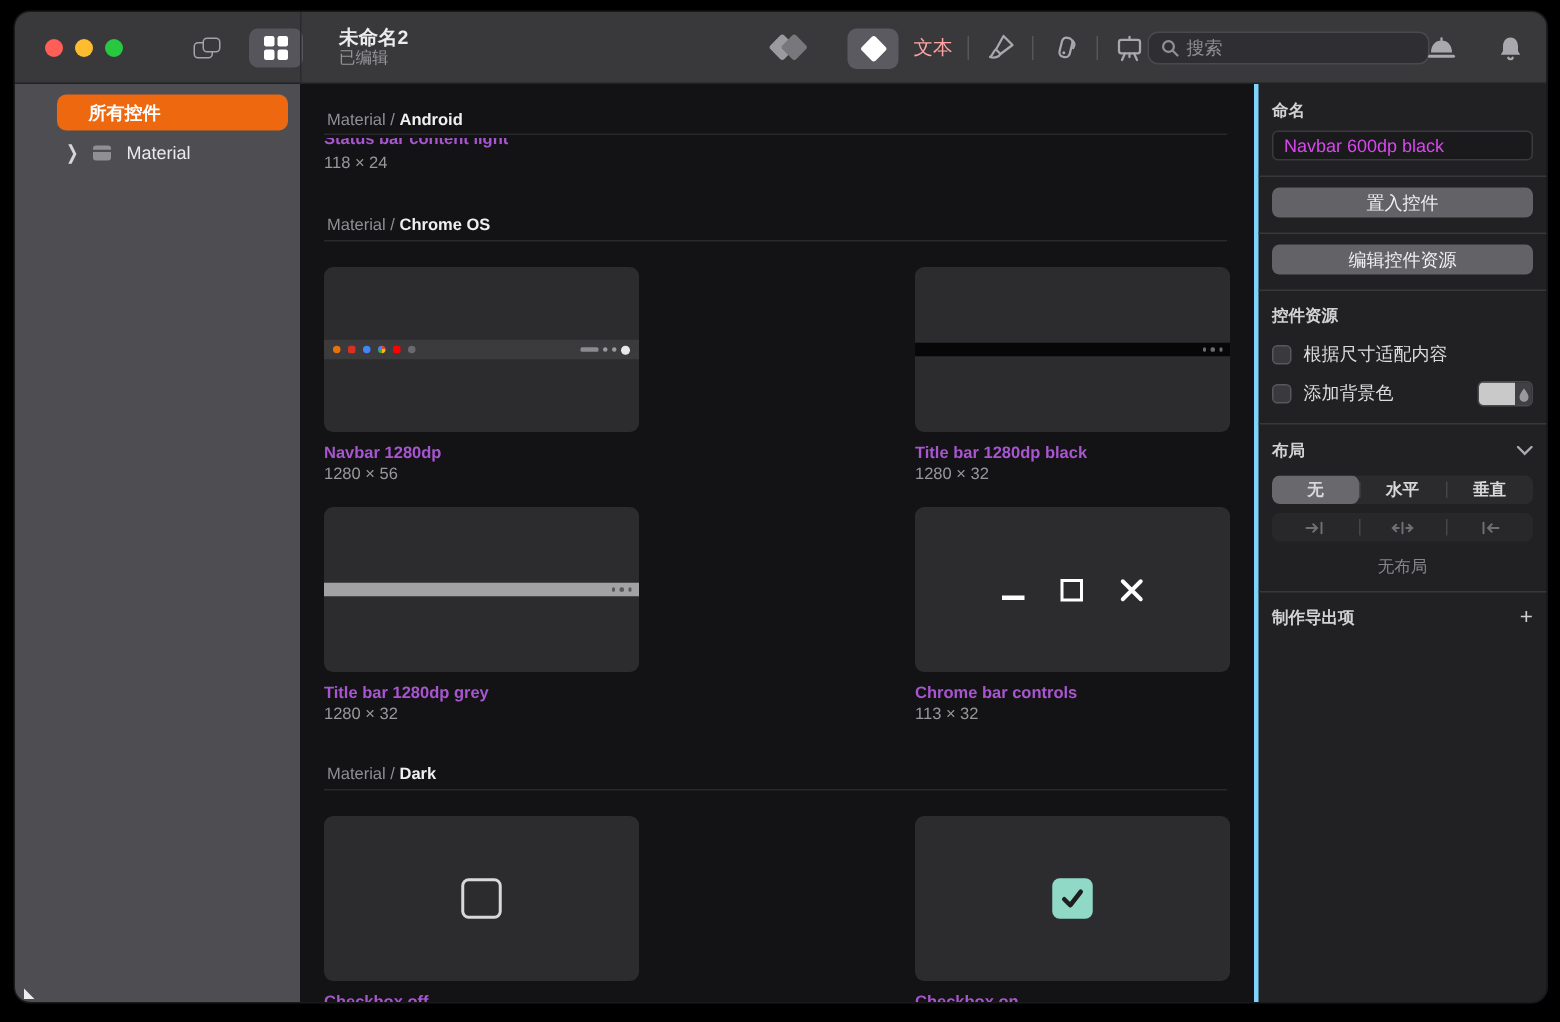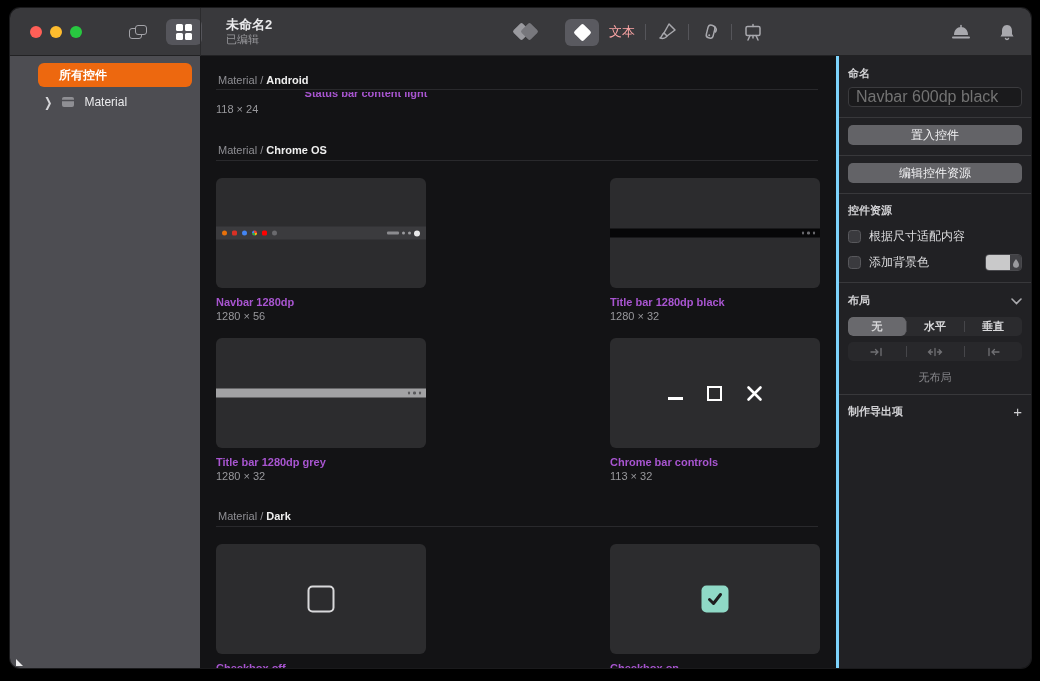--- a/index.html
+++ b/index.html
@@ -50,21 +50,21 @@
   .sb-selected{margin:7px 8px 0 12px;height:24px;border-radius:6px;background:var(--accent-orange);display:flex;align-items:center;padding-left:21px;font-size:12px;font-weight:bold;color:#fff;}
   .sb-row{display:flex;align-items:center;margin:8px 0 0 18px;gap:8px;}
   .sb-chevron{color:#d6d6d9;font-size:10px;transform:scaleY(1.3);}
   .sb-label{font-size:12px;color:#eaeaec;}
   
   .main{position:absolute;left:190px;top:48px;bottom:0;width:636px;background:var(--main-bg);overflow:hidden;}
   .sec-head{position:absolute;left:18px;font-size:11px;color:#8f8f94;}
   .sec-head b{color:#efefef;font-weight:bold;}
   .sec-hr{position:absolute;left:16px;right:18px;height:1px;background:#29292c;}
   .clip-label{position:absolute;left:16px;top:36px;height:9px;overflow:hidden;width:300px;}
-  .clip-label span{display:block;margin-top:-5px;font-size:11px;font-weight:bold;color:var(--label-purple);text-align:center;}
+  .clip-label span{display:block;margin-top:-5px;font-size:11px;font-weight:bold;color:var(--label-purple);}
   .item-size{position:absolute;left:16px;font-size:11px;color:#98989c;}
   .card{position:absolute;width:210px;height:110px;background:var(--card-bg);border-radius:6px;overflow:hidden;}
   .card-label{position:absolute;font-size:11px;font-weight:bold;color:var(--label-purple);}
   
   .thumb-strip{position:absolute;left:0;right:0;top:50%;transform:translateY(-50%);}
   .navbar-strip{height:13px;background:#3b3b3e;display:flex;align-items:center;padding:0 6px;gap:5px;}
   .dot{width:5px;height:5px;border-radius:50%;flex:0 0 auto;}
   .nav-right{margin-left:auto;display:flex;align-items:center;gap:3px;}
   .tiny-bar{width:12px;height:3px;background:#8b8b8f;border-radius:1px;}
   .tiny-dot{width:3px;height:3px;border-radius:50%;background:#9a9a9e;}
@@ -76,21 +76,21 @@
   .controls-thumb{position:absolute;inset:0;display:flex;align-items:center;justify-content:center;gap:24px;}
   .ctl-min{width:15px;height:3px;background:#fff;margin-top:10px;}
   .ctl-max{width:15px;height:15px;border:2.5px solid #fff;}
   .cb-off{position:absolute;left:50%;top:50%;transform:translate(-50%,-50%);width:27px;height:27px;border:2.5px solid #d9d9db;border-radius:5px;}
   .cb-on{position:absolute;left:50%;top:50%;transform:translate(-50%,-50%);width:27px;height:27px;background:var(--checkbox-teal);border-radius:5px;display:flex;align-items:center;justify-content:center;}
   
   .inspector{position:absolute;right:0;top:48px;bottom:0;width:195px;background:var(--panel-bg);border-left:3px solid #7dd3fc;padding:0 9px;}
   .insp-label{font-size:11px;font-weight:bold;color:#d2d2d5;}
   .insp-row{display:flex;align-items:center;}
   .divider{height:1px;background:#38383b;margin:0 -9px;}
-  .name-input{width:100%;height:20px;background:#1a1a1c;border:1px solid #3b3b3e;border-radius:4px;color:#737373;font-size:16px;padding:0 7px;font-family:inherit;}
+  .name-input{width:100%;height:20px;background:#1a1a1c;border:1px solid #3b3b3e;border-radius:4px;color:#d946ef;font-size:12px;padding:0 7px;font-family:inherit;}
   .panel-btn{width:100%;height:20px;background:#636367;border:none;border-radius:5px;color:#f2f2f4;font-size:12px;font-family:inherit;}
   .chk{width:13px;height:13px;background:#3a3a3e;border:1px solid #58585c;border-radius:3.5px;margin-right:8px;flex:0 0 auto;}
   .chk-label{font-size:12px;color:#dcdcde;}
   .color-well{margin-left:auto;width:37px;height:17px;border-radius:4px;overflow:hidden;display:flex;border:1px solid #49494d;}
   .color-well .swatch{width:24px;background:#c9c9ca;}
   .color-well .dropper{flex:1;background:#414145;display:flex;align-items:center;justify-content:center;}
   .seg{height:19px;background:#2b2b2e;border-radius:5px;display:flex;overflow:hidden;}
   .seg .opt{flex:1;display:flex;align-items:center;justify-content:center;font-size:11px;font-weight:bold;color:#d8d8da;position:relative;}
   .seg .opt.sel{background:#69696d;border-radius:5px;}
   .seg .opt + .opt:not(.sel)::before{content:"";position:absolute;left:0;top:4px;bottom:4px;width:1px;background:#46464a;}
@@ -153,20 +153,27 @@
         <circle cx="10.2" cy="14.2" r="1" fill="#a8a8ad" stroke="none"></circle>
         <path d="M16 6 C17.5 7.5 17.5 9.5 16.4 11"></path>
       </svg>
       <span class="vsep"></span>
       <svg width="22" height="22" viewBox="0 0 22 22" class="icon-svg">
         <rect x="4" y="5.5" width="14" height="9" rx="1.5"></rect>
         <path d="M11 3.5 L11 5.5 M8 14.5 L6 19 M14 14.5 L16 19 M11 14.5 L11 17"></path>
       </svg>
     </div>
 
+    <div class="search">
+      <svg width="12" height="12" viewBox="0 0 12 12" class="icon-svg" style="stroke:#8f8f94">
+        <circle cx="5" cy="5" r="3.6"></circle>
+          <path d="M8 8 L11 11"></path>
+      </svg>
+      <span class="ph">搜索</span>
+    </div>
 
     <div class="tb-right">
       <svg width="24" height="22" viewBox="0 0 24 22" class="icon-svg">
         <path d="M5 14 C5 9 8 6 12 6 C16 6 19 9 19 14 Z" fill="#a8a8ad" stroke="none"></path>
         <path d="M12 4.5 L12 6"></path>
         <path d="M4 16.5 L20 16.5" stroke-width="2"></path>
       </svg>
       <svg width="20" height="22" viewBox="0 0 20 22" class="icon-svg">
         <path d="M10 4 C6.5 4 5 7 5 10 L5 13 L3.5 15.5 L16.5 15.5 L15 13 L15 10 C15 7 13.5 4 10 4 Z" fill="#a8a8ad" stroke="none"></path>
         <path d="M8.5 17.5 C9 18.8 11 18.8 11.5 17.5"></path>

